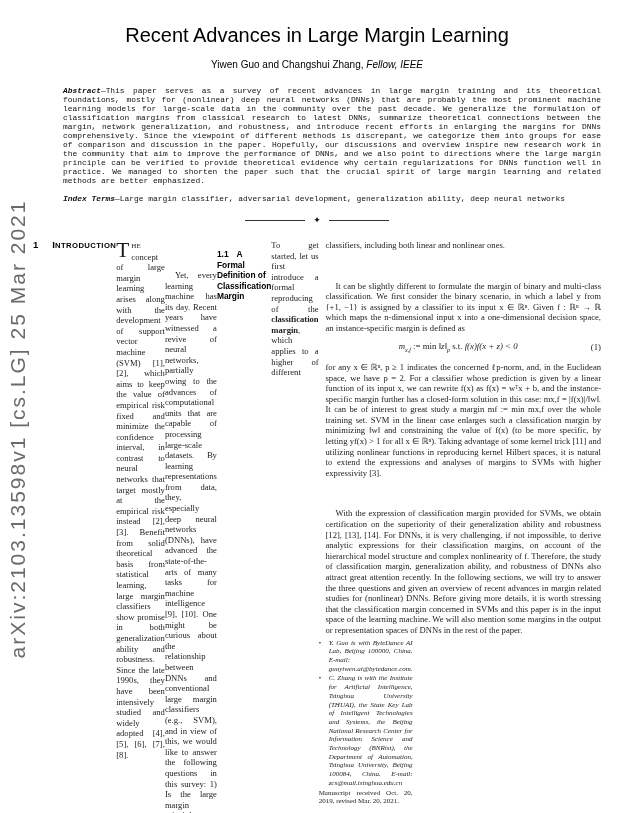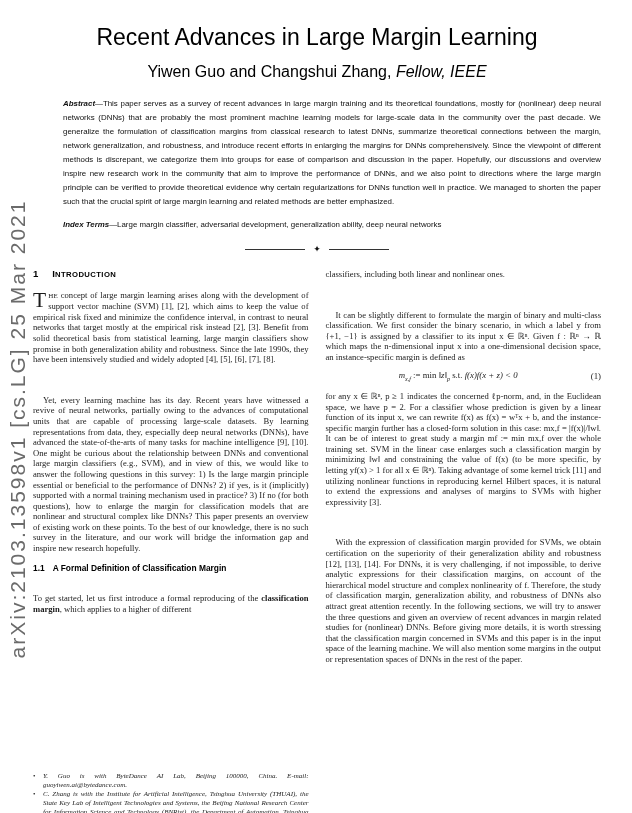--- a/index.html
+++ b/index.html
@@ -28,38 +28,38 @@
     letter-spacing: 2px;
     color: #6b6b6b;
     white-space: nowrap;
   }
 
   .title {
     margin: 0;
     text-align: center;
     font-family: "Liberation Sans", sans-serif;
     font-weight: 400;
-    font-size: 23px;
+    font-size: 20px;
     color: #000;
   }
 
   .authors {
     margin-top: 12px;
     text-align: center;
     font-family: "Liberation Sans", sans-serif;
-    font-size: 16px;
+    font-size: 10px;
     color: #000;
   }
   .authors .fellow { font-style: italic; }
 
   .abstract, .index-terms {
     margin: 16px 0 0 30px;
-    font-family: Liberation Sans, sans-serif;
+    font-family: Liberation Mono, monospace;
     font-size: 7.9px;
-    line-height: 14px;
+    line-height: 9px;
     text-align: justify;
     color: #111;
   }
   .index-terms { margin-top: 9px; }
   .blk-label { font-weight: bold; font-style: italic; }
 
   .separator {
     display: flex; align-items: center; justify-content: center;
     gap: 8px; margin-top: 13px;
   }
@@ -68,21 +68,21 @@
 
   .columns {
     display: flex; gap: 17px;
     margin-top: 15px;
     height: 566px;
     font-size: 8.6px;
     line-height: 10.6px;
     text-align: justify;
   }
   .col { flex: 1; min-width: 0; }
-  .col-left { display: flex; flex-direction: column; }
+  .col-left { display: flex; flex-direction: row; }
 
   .sec-heading {
     margin: 0 0 9px 0;
     font-family: "Liberation Sans", sans-serif;
     font-weight: bold;
     font-size: 9.6px;
     color: #000;
     text-align: left;
   }
   .sec-num { margin-right: 14px; }

